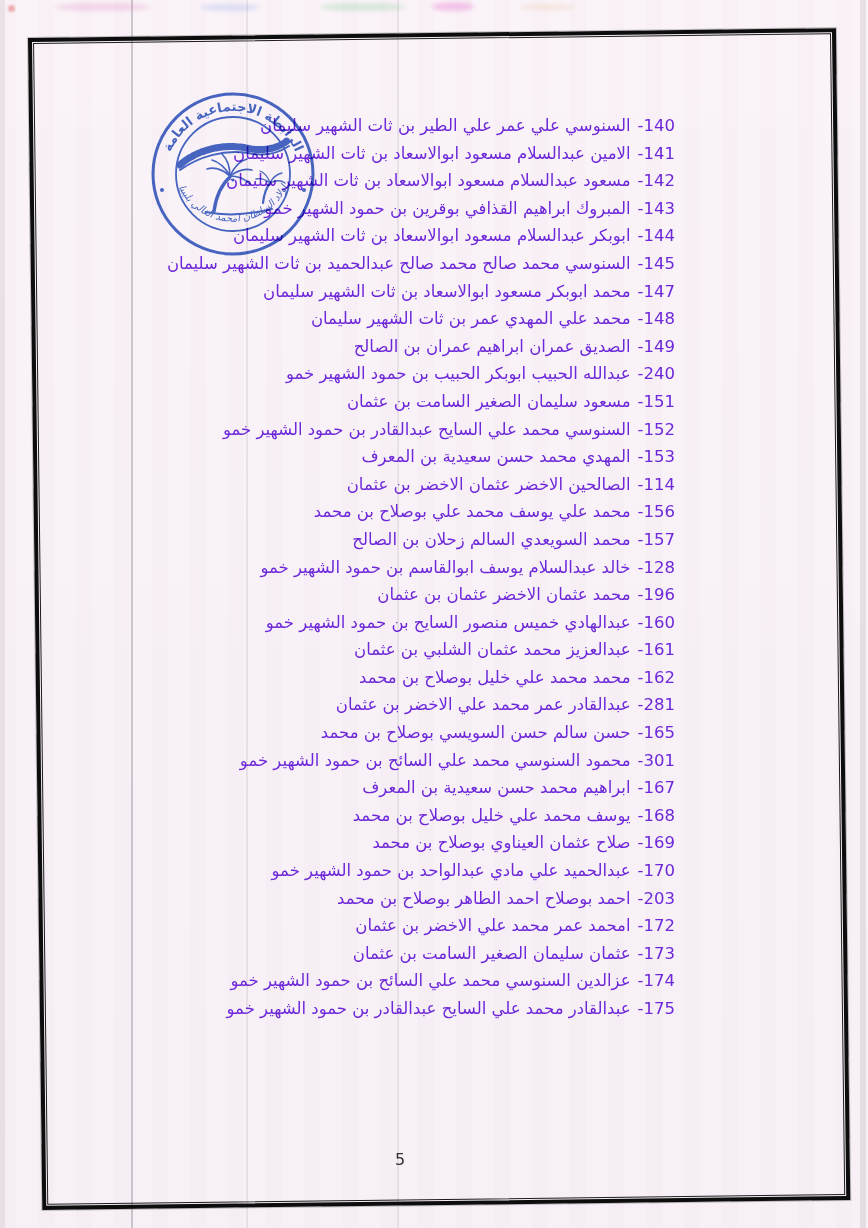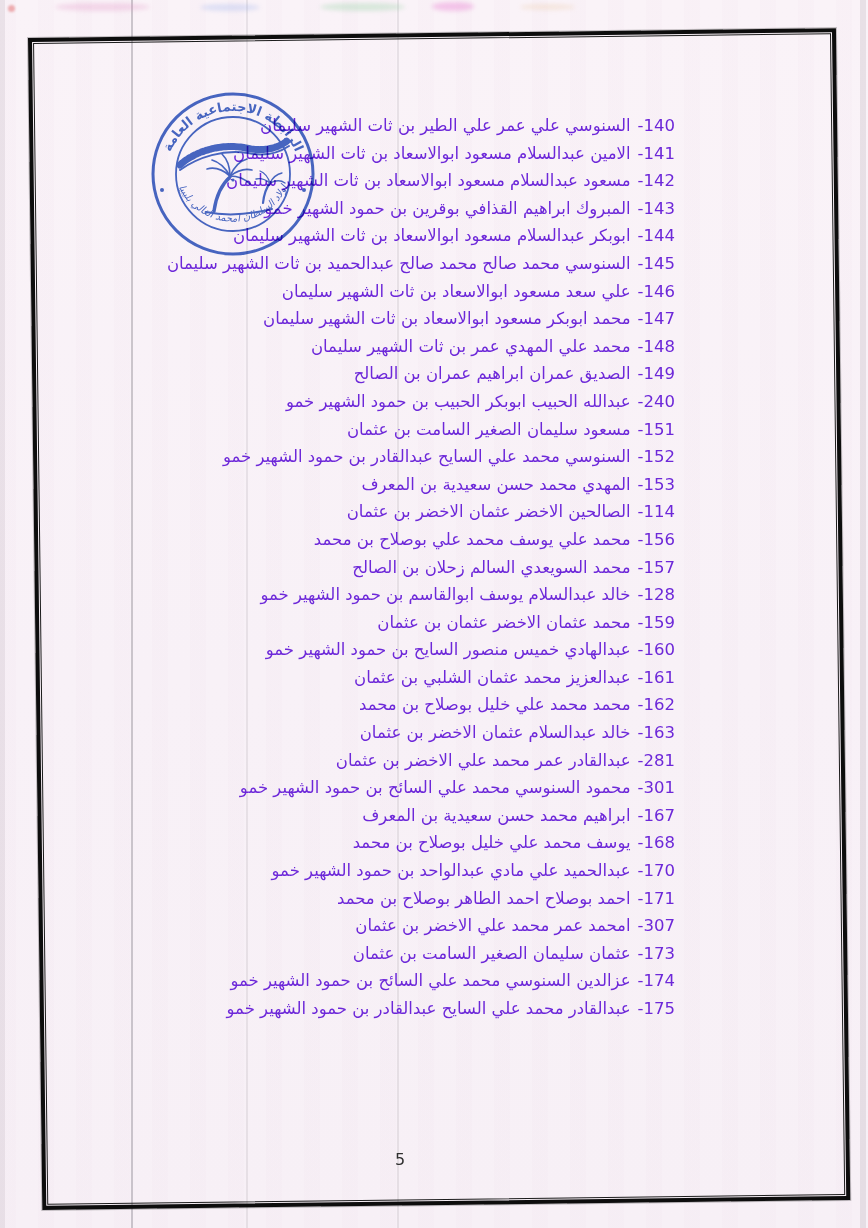--- a/index.html
+++ b/index.html
@@ -139,23 +139,20 @@
     </div>
 
     <div class="row">
       <span class="num">144-</span><span class="name">ابوبكر عبدالسلام مسعود ابوالاسعاد بن ثات الشهير سليمان</span>
     </div>
 
     <div class="row">
       <span class="num">145-</span><span class="name">السنوسي محمد صالح محمد صالح عبدالحميد بن ثات الشهير سليمان</span>
     </div>
 
-    <div class="row">
-      <span class="num">146-</span><span class="name">علي سعد مسعود ابوالاسعاد بن ثات الشهير سليمان</span>
-    </div>
 
     <div class="row">
       <span class="num">147-</span><span class="name">محمد ابوبكر مسعود ابوالاسعاد بن ثات الشهير سليمان</span>
     </div>
 
     <div class="row">
       <span class="num">148-</span><span class="name">محمد علي المهدي عمر بن ثات الشهير سليمان</span>
     </div>
 
     <div class="row">
@@ -189,67 +186,70 @@
 
     <div class="row">
       <span class="num">157-</span><span class="name">محمد السويعدي السالم زحلان بن الصالح</span>
     </div>
 
     <div class="row">
       <span class="num">128-</span><span class="name">خالد عبدالسلام يوسف ابوالقاسم بن حمود الشهير خمو</span>
     </div>
 
     <div class="row">
-      <span class="num">159-</span><span class="name">محمد عثمان الاخضر عثمان بن عثمان</span>
+      <span class="num">196-</span><span class="name">محمد عثمان الاخضر عثمان بن عثمان</span>
     </div>
 
     <div class="row">
       <span class="num">160-</span><span class="name">عبدالهادي خميس منصور السايح بن حمود الشهير خمو</span>
     </div>
 
     <div class="row">
       <span class="num">161-</span><span class="name">عبدالعزيز محمد عثمان الشلبي بن عثمان</span>
     </div>
 
     <div class="row">
       <span class="num">162-</span><span class="name">محمد محمد علي خليل بوصلاح بن محمد</span>
     </div>
 
-    <div class="row">
-      <span class="num">163-</span><span class="name">خالد عبدالسلام عثمان الاخضر بن عثمان</span>
-    </div>
 
     <div class="row">
       <span class="num">281-</span><span class="name">عبدالقادر عمر محمد علي الاخضر بن عثمان</span>
     </div>
 
+    <div class="row">
+      <span class="num">165-</span><span class="name">حسن سالم حسن السويسي بوصلاح بن محمد</span>
+    </div>
 
     <div class="row">
       <span class="num">301-</span><span class="name">محمود السنوسي محمد علي السائح بن حمود الشهير خمو</span>
     </div>
 
     <div class="row">
       <span class="num">167-</span><span class="name">ابراهيم محمد حسن سعيدية بن المعرف</span>
     </div>
 
     <div class="row">
       <span class="num">168-</span><span class="name">يوسف محمد علي خليل بوصلاح بن محمد</span>
     </div>
 
+    <div class="row">
+      <span class="num">169-</span><span class="name">صلاح عثمان العيناوي بوصلاح بن محمد</span>
+    </div>
 
     <div class="row">
       <span class="num">170-</span><span class="name">عبدالحميد علي مادي عبدالواحد بن حمود الشهير خمو</span>
     </div>
 
     <div class="row">
-      <span class="num">171-</span><span class="name">احمد بوصلاح احمد الطاهر بوصلاح بن محمد</span>
-    </div>
-
-    <div class="row">
-      <span class="num">307-</span><span class="name">امحمد عمر محمد علي الاخضر بن عثمان</span>
+      <span class="num">203-</span><span class="name">احمد بوصلاح احمد الطاهر بوصلاح بن محمد</span>
+    </div>
+
+    <div class="row">
+      <span class="num">172-</span><span class="name">امحمد عمر محمد علي الاخضر بن عثمان</span>
     </div>
 
     <div class="row">
       <span class="num">173-</span><span class="name">عثمان سليمان الصغير السامت بن عثمان</span>
     </div>
 
     <div class="row">
       <span class="num">174-</span><span class="name">عزالدين السنوسي محمد علي السائح بن حمود الشهير خمو</span>
     </div>
 

